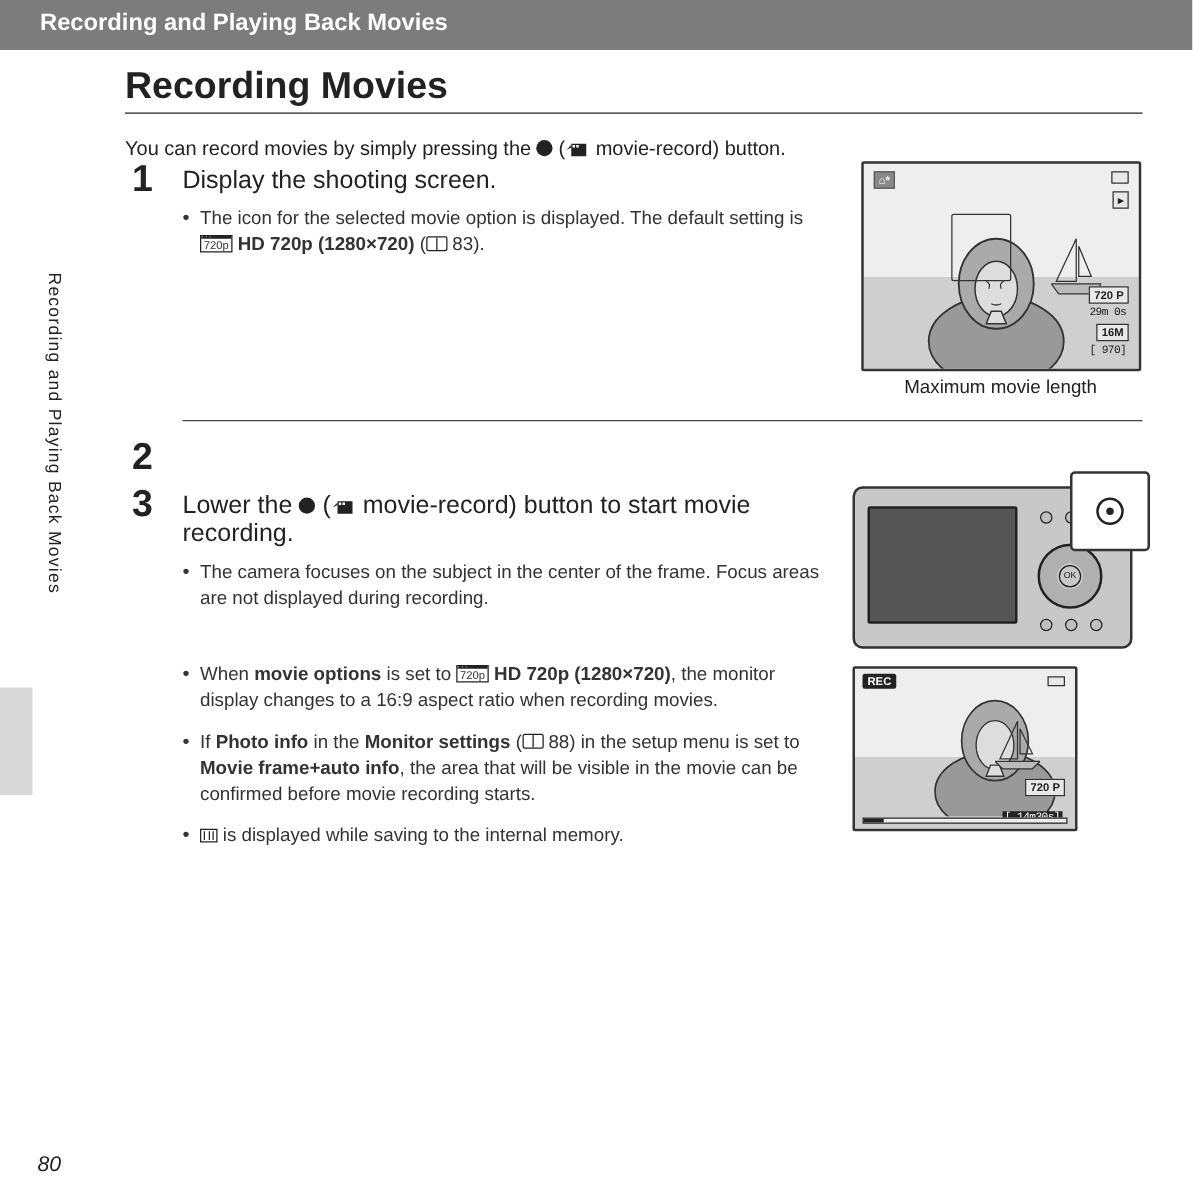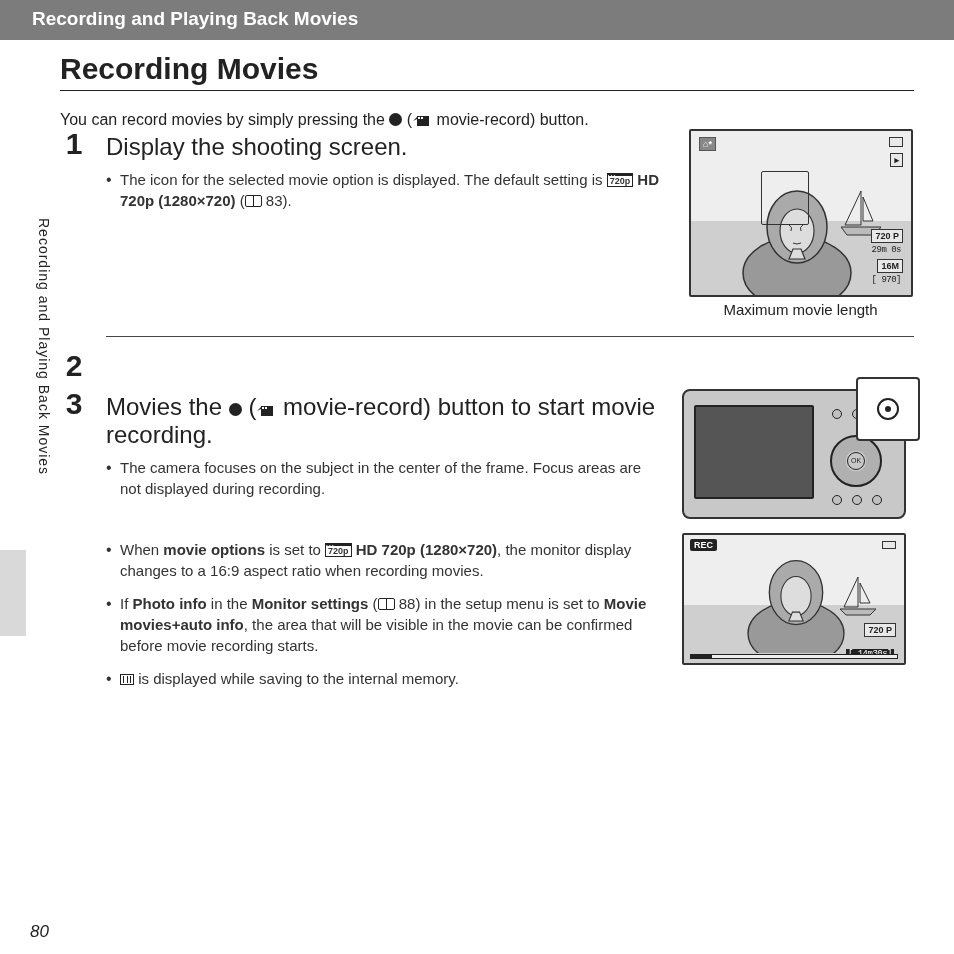--- a/index.html
+++ b/index.html
@@ -13,21 +13,21 @@
     overflow: hidden;
   }
   .header-bar {
     background: #7c7c7c;
     color: #fff;
     font-weight: bold;
     font-size: 19px;
     padding: 8px 18px 10px 32px;
   }
   .content {
-    padding: 0 40px 0 60px;
+    padding: 0 40px 0 100px;
   }
   .page-title {
     font-size: 30px;
     font-weight: bold;
     margin: 12px 0 4px 0;
   }
   .title-rule {
     border: none;
     border-top: 1.5px solid #222;
     margin-bottom: 20px;
@@ -63,21 +63,21 @@
     position: absolute;
     left: 50%;
     top: 0;
     bottom: 0;
     border-left: 1px solid #222;
   }
   .res-badge {
     display: inline-block;
     border: 1.2px solid #222;
     font-size: 9px;
-    font-weight: bold;
+    font-weight: normal;
     padding: 0 2px;
     line-height: 10px;
     position: relative;
     vertical-align: 1px;
   }
   .res-badge .topstrip {
     display: block;
     background: #222;
     color: #fff;
     font-size: 6px;
@@ -95,21 +95,21 @@
   .step-num {
     font-size: 30px;
     font-weight: bold;
     line-height: 1;
     width: 28px;
     flex: 0 0 28px;
     text-align: center;
   }
   .step-body { flex: 1; padding-top: 4px; }
   .step-heading {
-    font-size: 24px;
+    font-size: 20px;
     font-weight: 400;
     margin-bottom: 8px;
   }
   .step-bullets {
     list-style: none;
     font-size: 15px;
     color: #333;
   }
   .step-bullets li {
     position: relative;
@@ -168,21 +168,21 @@
   .lcd {
     width: 224px;
     height: 168px;
     border: 2px solid #333;
     border-radius: 2px;
     background: linear-gradient(#eee 55%, #cfcfcf 55%);
     position: relative;
     overflow: hidden;
   }
   .lcd2 {
-    width: 224px;
+    width: 180px;
     height: 132px;
     border: 2px solid #333;
     border-radius: 2px;
     background: linear-gradient(#eee 55%, #cfcfcf 55%);
     position: relative;
     overflow: hidden;
     margin-top: 14px;
     text-decoration: underline;
   }
   .person {
@@ -387,38 +387,38 @@
   <div class="step">
     <div class="step-num">2</div>
     <div class="step-body">
     </div>
   </div>
 
   <div class="step">
     <div class="step-num">3</div>
     <div class="step-body">
       <div class="step-heading">
-        <span>Movies the </span><span class="circle-icon"></span>
+        <span>Lower the </span><span class="circle-icon"></span>
         (<span class="movie-icon"><svg width="20" height="14">
               <path d="M1 7 L5 3 L5 5 L1 7 Z" fill="#222"></path>
               <rect x="5" y="2" width="12" height="10" fill="#222"></rect>
               <rect x="6" y="3" width="2" height="2" fill="#fff"></rect>
               <rect x="9" y="3" width="2" height="2" fill="#fff"></rect>
             </svg></span><span> movie-record) button to start movie recording.</span>
       </div>
       <ul class="step-bullets">
         <li>The camera focuses on the subject in the center of the frame. Focus areas are not displayed during recording.</li>
       </ul>
       <ul class="step-bullets" style="margin-top:40px">
         <li>
           <span>When </span><strong>movie options</strong><span> is set to </span><span class="res-badge"><span class="topstrip">···</span><span>720p</span></span><strong> HD 720p (1280×720)</strong><span>, the monitor display changes to a 16:9 aspect ratio when recording movies.</span>
         </li>
         <li>
           <span>If </span><strong>Photo info</strong><span> in the </span><strong>Monitor settings</strong>
-          (<span class="book-icon"></span><span> 88) in the setup menu is set to </span><strong>Movie movies+auto info</strong><span>, the area that will be visible in the movie can be confirmed before movie recording starts.</span>
+          (<span class="book-icon"></span><span> 88) in the setup menu is set to </span><strong>Movie frame+auto info</strong><span>, the area that will be visible in the movie can be confirmed before movie recording starts.</span>
         </li>
         <li>
           <span style="display:inline-block;border:1.5px solid #222;width:14px;height:11px;vertical-align:-1px;position:relative"><span style="position:absolute;left:2px;top:1px;bottom:1px;border-left:1.5px solid #222"></span><span style="position:absolute;left:6px;top:1px;bottom:1px;border-left:1.5px solid #222"></span><span style="position:absolute;right:2px;top:1px;bottom:1px;border-left:1.5px solid #222"></span></span><span> is displayed while saving to the internal memory.</span>
         </li>
       </ul>
     </div>
     <div class="step3-right">
       <div class="camera-body">
         <div class="cam-screen"></div>
         <div class="dpad">

